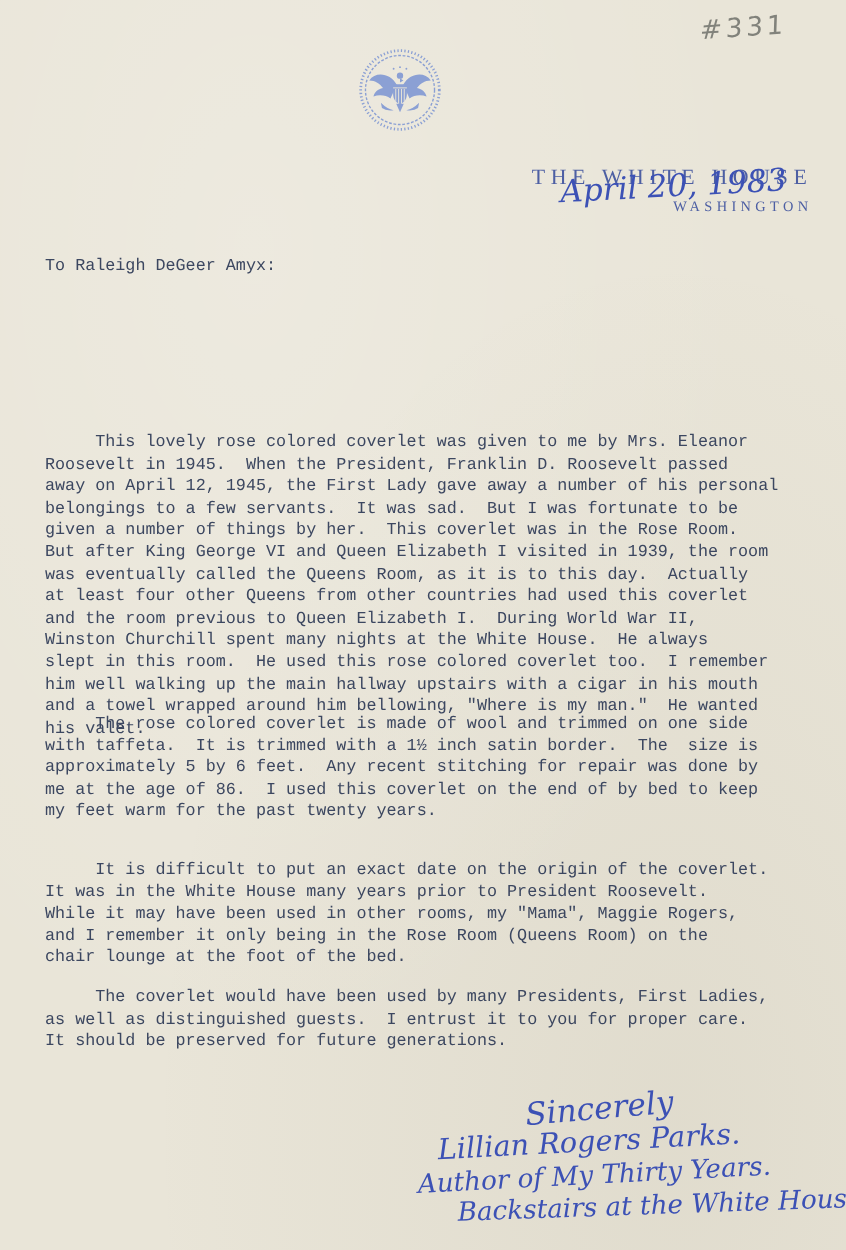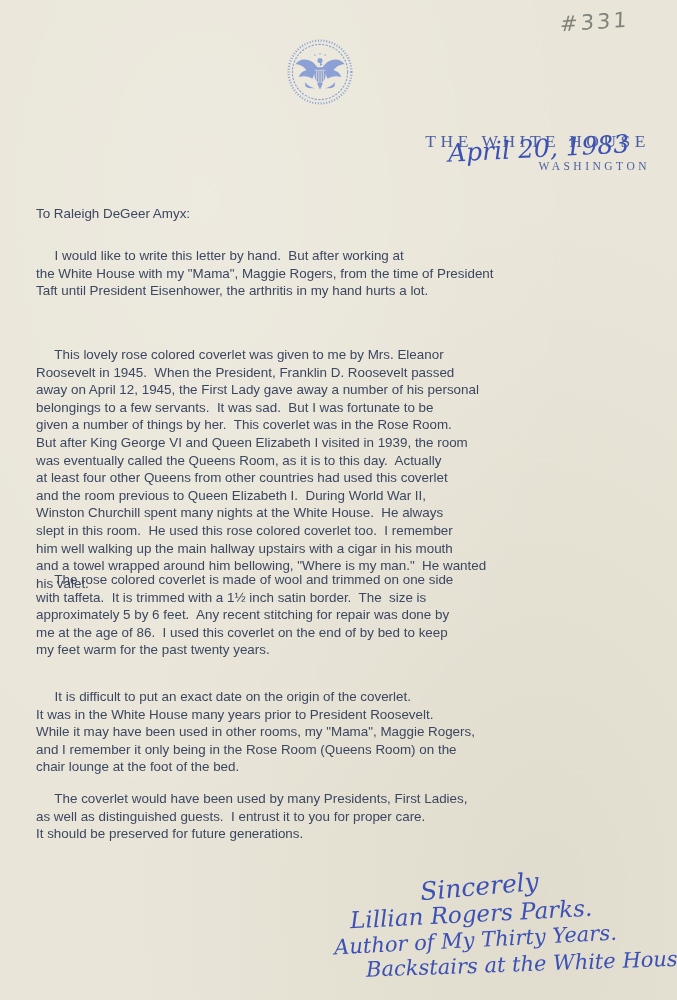--- a/index.html
+++ b/index.html
@@ -45,21 +45,21 @@
     white-space:nowrap;
   }
   .date-hand{
     position:absolute;left:448px;top:134px;
     font-size:25px;
     transform:rotate(-3deg);
   }
   .type{
     position:absolute;left:36px;
     color:#3c4760;
-    font-family:Liberation Sans, sans-serif;
+    font-family:Liberation Mono, monospace;
     font-size:13.4px;line-height:17.6px;
     white-space:pre;
   }
   .greeting{top:205px;}
   .para-1{top:247px;}
   .para-2{top:322px;margin-top:24px;}
   .para-3{top:571px;}
   .para-4{top:688px;}
   .para-5{top:790px;}
   .sig-line1{position:absolute;left:420px;top:872px;font-size:25px;transform:rotate(-5deg);}
@@ -100,23 +100,20 @@
       <line x1="33.5" y1="38" x2="46.5" y2="38"></line>
     </g>
   </svg>
 
   <div class="org-name">THE WHITE HOUSE</div>
   <div class="city-name">WASHINGTON</div>
 
   <div class="hand date-hand">April 20, 1983</div>
 
   <div class="type greeting">To Raleigh DeGeer Amyx:</div>
-  <div class="type para-1">     I would like to write this letter by hand.  But after working at
-the White House with my "Mama", Maggie Rogers, from the time of President
-Taft until President Eisenhower, the arthritis in my hand hurts a lot.</div>
   <div class="type para-2">     This lovely rose colored coverlet was given to me by Mrs. Eleanor
 Roosevelt in 1945.  When the President, Franklin D. Roosevelt passed
 away on April 12, 1945, the First Lady gave away a number of his personal
 belongings to a few servants.  It was sad.  But I was fortunate to be
 given a number of things by her.  This coverlet was in the Rose Room.
 But after King George VI and Queen Elizabeth I visited in 1939, the room
 was eventually called the Queens Room, as it is to this day.  Actually
 at least four other Queens from other countries had used this coverlet
 and the room previous to Queen Elizabeth I.  During World War II,
 Winston Churchill spent many nights at the White House.  He always

